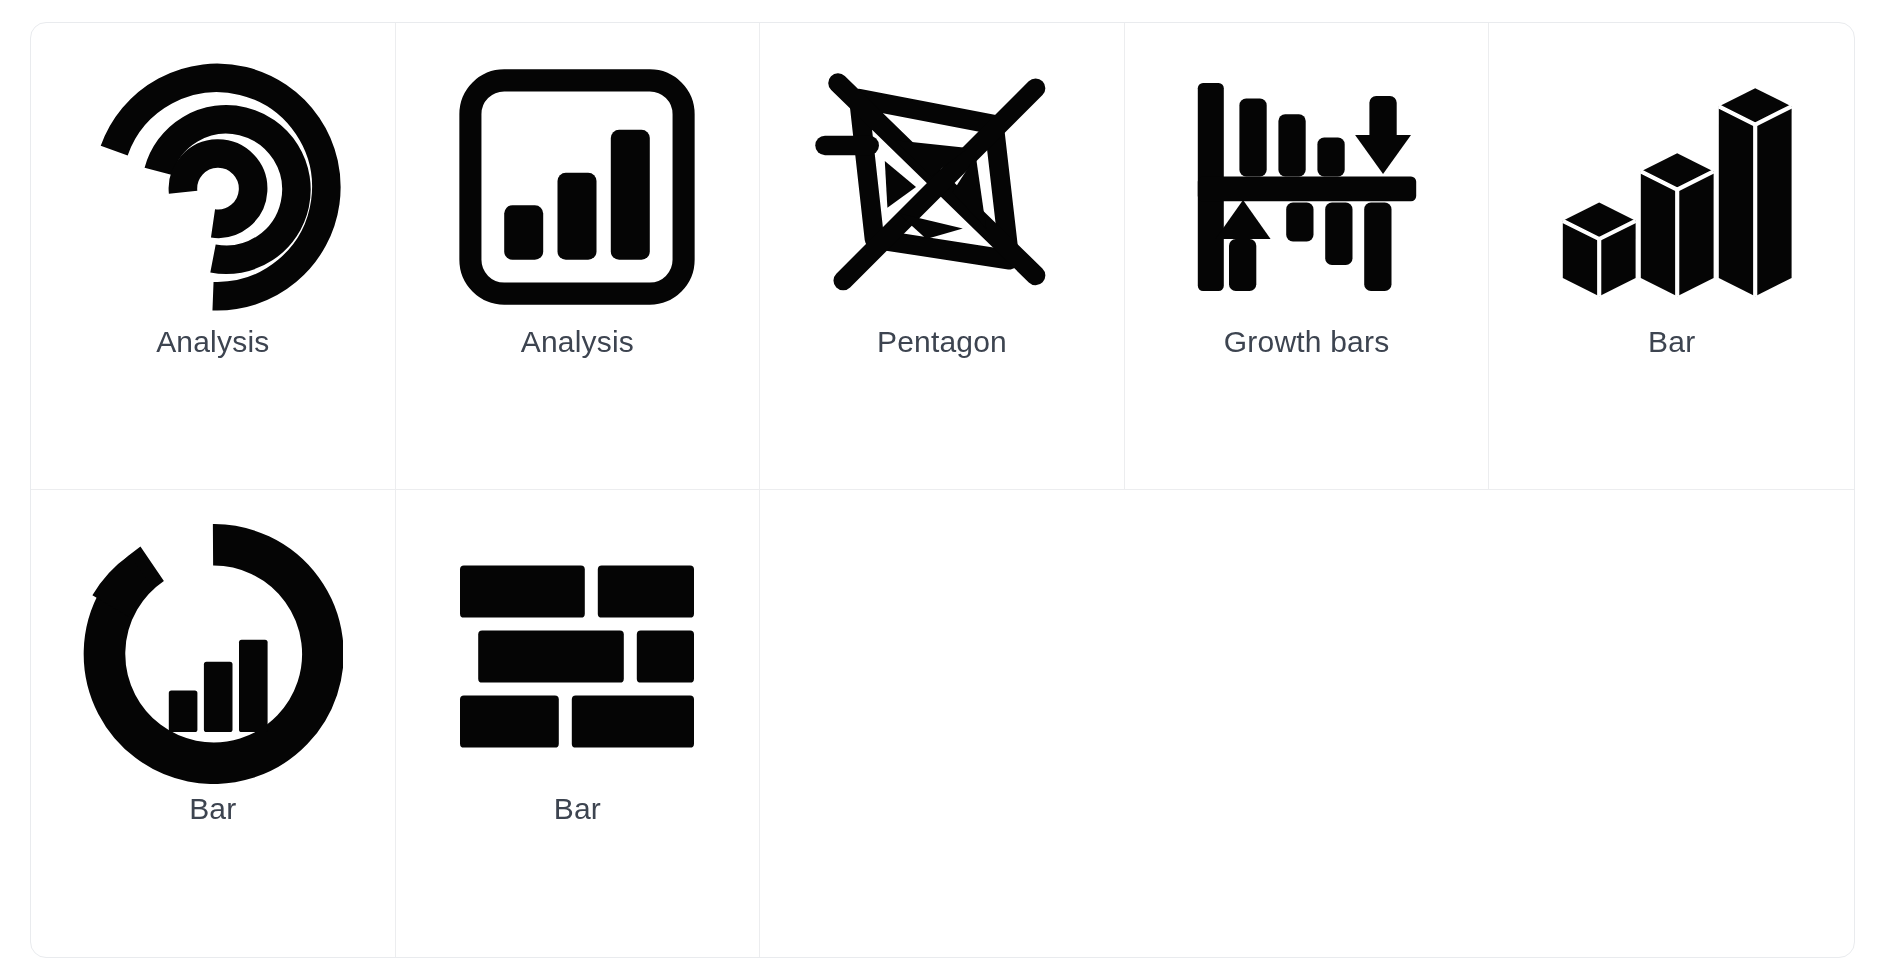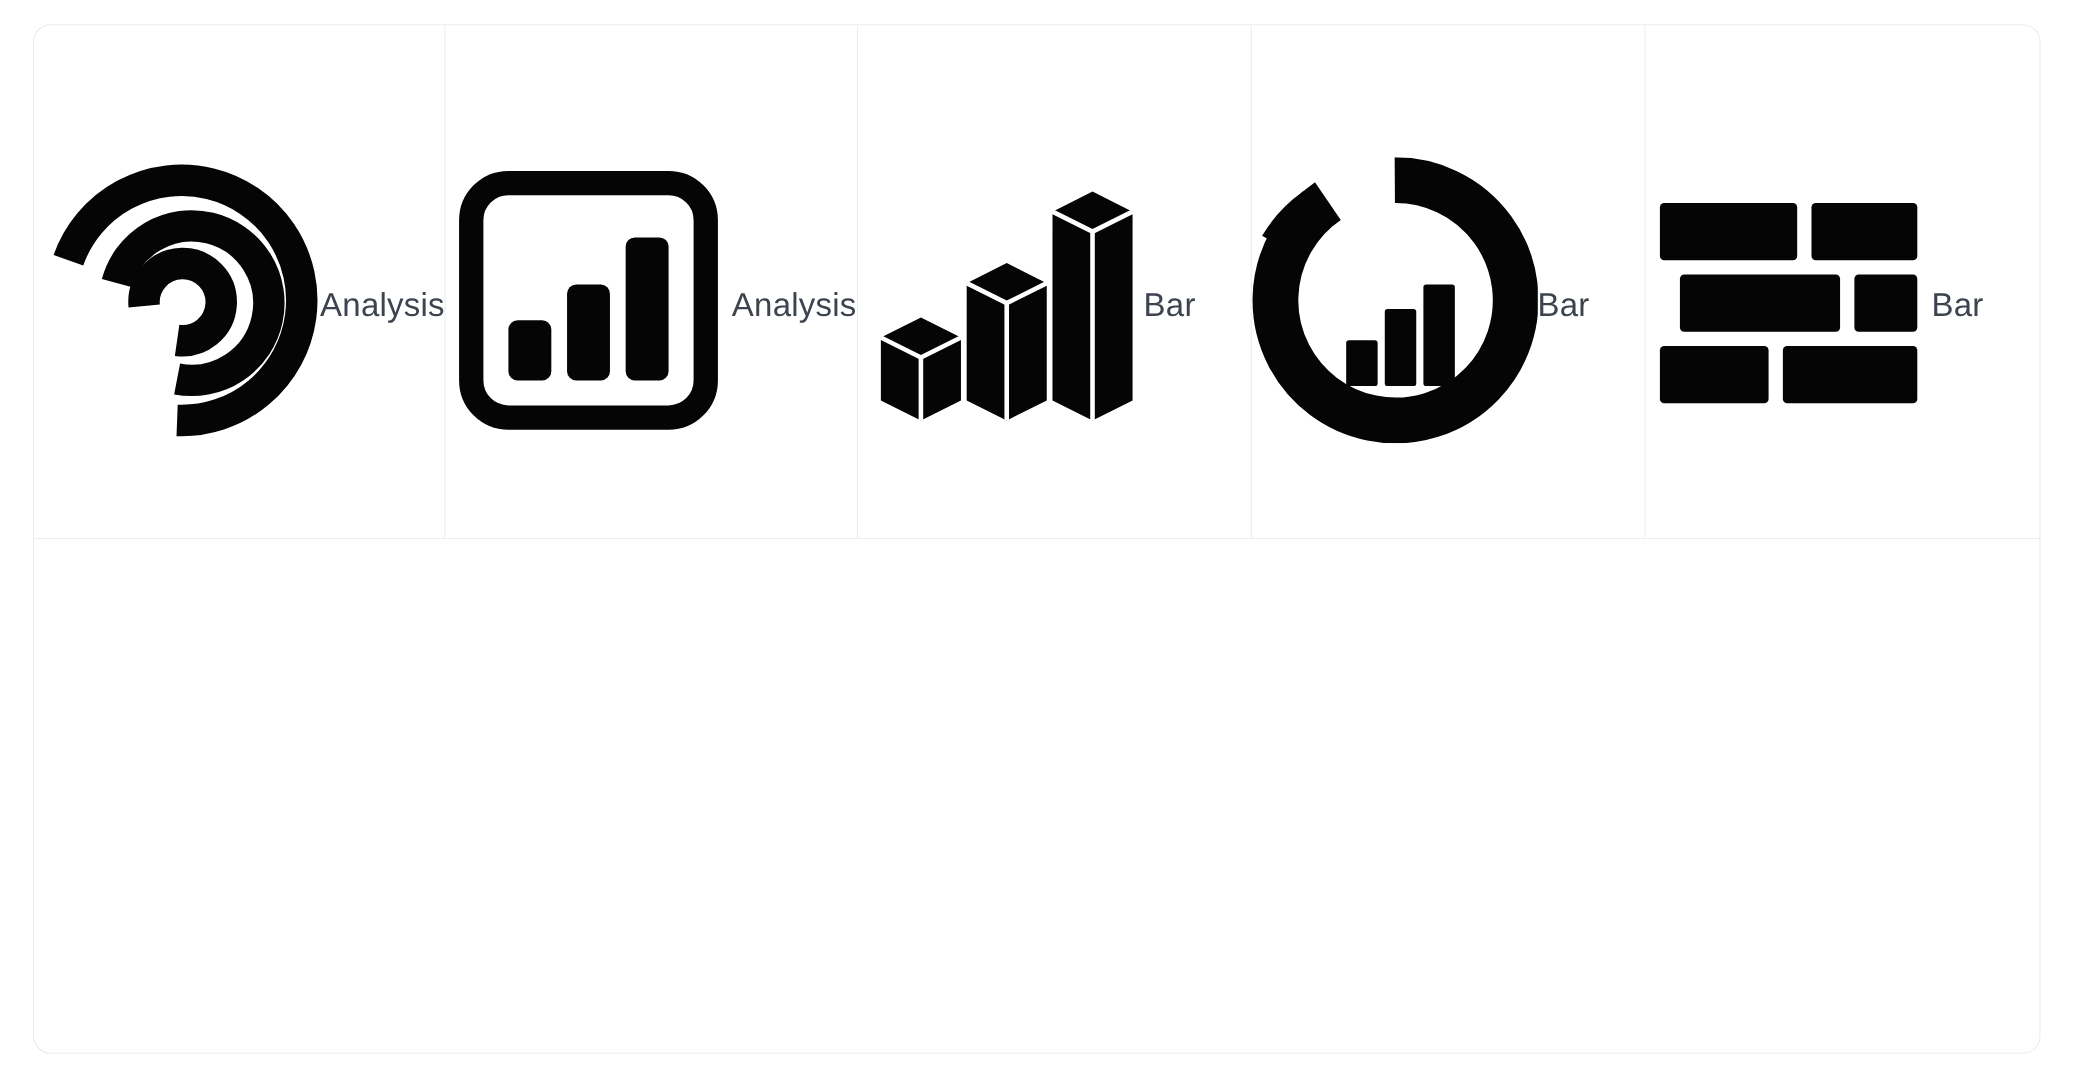--- a/index.html
+++ b/index.html
@@ -32,21 +32,21 @@
     display: grid;
     grid-template-columns: repeat(5, 1fr);
     grid-template-rows: repeat(2, 1fr);
     width: 100%;
     height: 100%;
   }
 
   .cell {
     position: relative;
     display: flex;
-    flex-direction: row;
+    flex-direction: column;
     align-items: center;
     justify-content: flex-start;
     box-sizing: border-box;
     border-right: 1px solid #ecedef;
     border-bottom: 1px solid #ecedef;
     padding-top: 34px;
   }
   .cell:nth-child(5n) { border-right: none; }
   .cell:nth-child(n+6) { border-bottom: none; }
 
@@ -93,22 +93,70 @@
           <rect x="9" y="9" width="82" height="82" rx="13" ry="13" fill="none" stroke="#050505" stroke-width="8.5"></rect>
           <rect x="22" y="57" width="15" height="21" rx="3.2" fill="#050505"></rect>
           <rect x="42.5" y="44.5" width="15" height="33.5" rx="3.2" fill="#050505"></rect>
           <rect x="63" y="28" width="15" height="50" rx="3.2" fill="#050505"></rect>
         </svg>
       </div>
       <div class="icon-label">Analysis</div>
     </div>
 
 
-
-
+    <div class="cell">
+      <div class="icon-art">
+        <svg viewBox="0 0 100 100" xmlns="http://www.w3.org/2000/svg">
+          <g stroke="#050505" stroke-width="7.5" fill="none" stroke-linecap="round" stroke-linejoin="round">
+
+            <path d="M 18 16 L 70 26 L 76 78 L 24 70 Z"></path>
+
+            <path d="M 5 34 L 22 34"></path>
+
+            <path d="M 10 10 L 86 84"></path>
+            <path d="M 86 12 L 12 86"></path>
+          </g>
+
+          <g fill="#050505">
+            <path d="M 32 32 L 60 35 L 46 46 Z"></path>
+            <path d="M 63 38 L 67 66 L 54 52 Z"></path>
+            <path d="M 33 60 L 58 66 L 44 70 Z"></path>
+            <path d="M 28 40 L 40 50 L 29 58 Z"></path>
+          </g>
+        </svg>
+      </div>
+      <div class="icon-label">Pentagon</div>
+    </div>
+
+
+    <div class="cell">
+      <div class="icon-art">
+        <svg viewBox="0 0 100 100" xmlns="http://www.w3.org/2000/svg">
+
+          <rect x="8" y="10" width="10" height="80" rx="2" fill="#050505"></rect>
+
+          <rect x="8" y="46" width="84" height="9.5" rx="2" fill="#050505"></rect>
+
+          <rect x="24" y="16" width="10.5" height="30" rx="2.6" fill="#050505"></rect>
+          <rect x="39" y="22" width="10.5" height="24" rx="2.6" fill="#050505"></rect>
+          <rect x="54" y="31" width="10.5" height="15" rx="2.6" fill="#050505"></rect>
+
+          <rect x="74" y="15" width="10.5" height="19" rx="2.6" fill="#050505"></rect>
+          <path d="M 68.5 30 L 90 30 L 79.25 45 Z" fill="#050505"></path>
+
+          <rect x="20" y="70" width="10.5" height="20" rx="2.6" fill="#050505"></rect>
+          <path d="M 14.8 70 L 36 70 L 25.4 55 Z" fill="#050505"></path>
+
+          <rect x="42" y="56" width="10.5" height="15" rx="2.6" fill="#050505"></rect>
+          <rect x="57" y="56" width="10.5" height="24" rx="2.6" fill="#050505"></rect>
+          <rect x="72" y="56" width="10.5" height="34" rx="2.6" fill="#050505"></rect>
+        </svg>
+      </div>
+      <div class="icon-label">Growth bars</div>
+    </div>
 
 
     <div class="cell">
       <div class="icon-art">
         <svg viewBox="0 0 100 100" xmlns="http://www.w3.org/2000/svg">
           <g fill="#050505">
 
             <path d="M 8 63 L 22 56 L 36 63 L 22 70 Z"></path>
             <path d="M 8 63 L 22 70 L 22 92 L 8 85 Z"></path>
             <path d="M 36 63 L 22 70 L 22 92 L 36 85 Z"></path>

